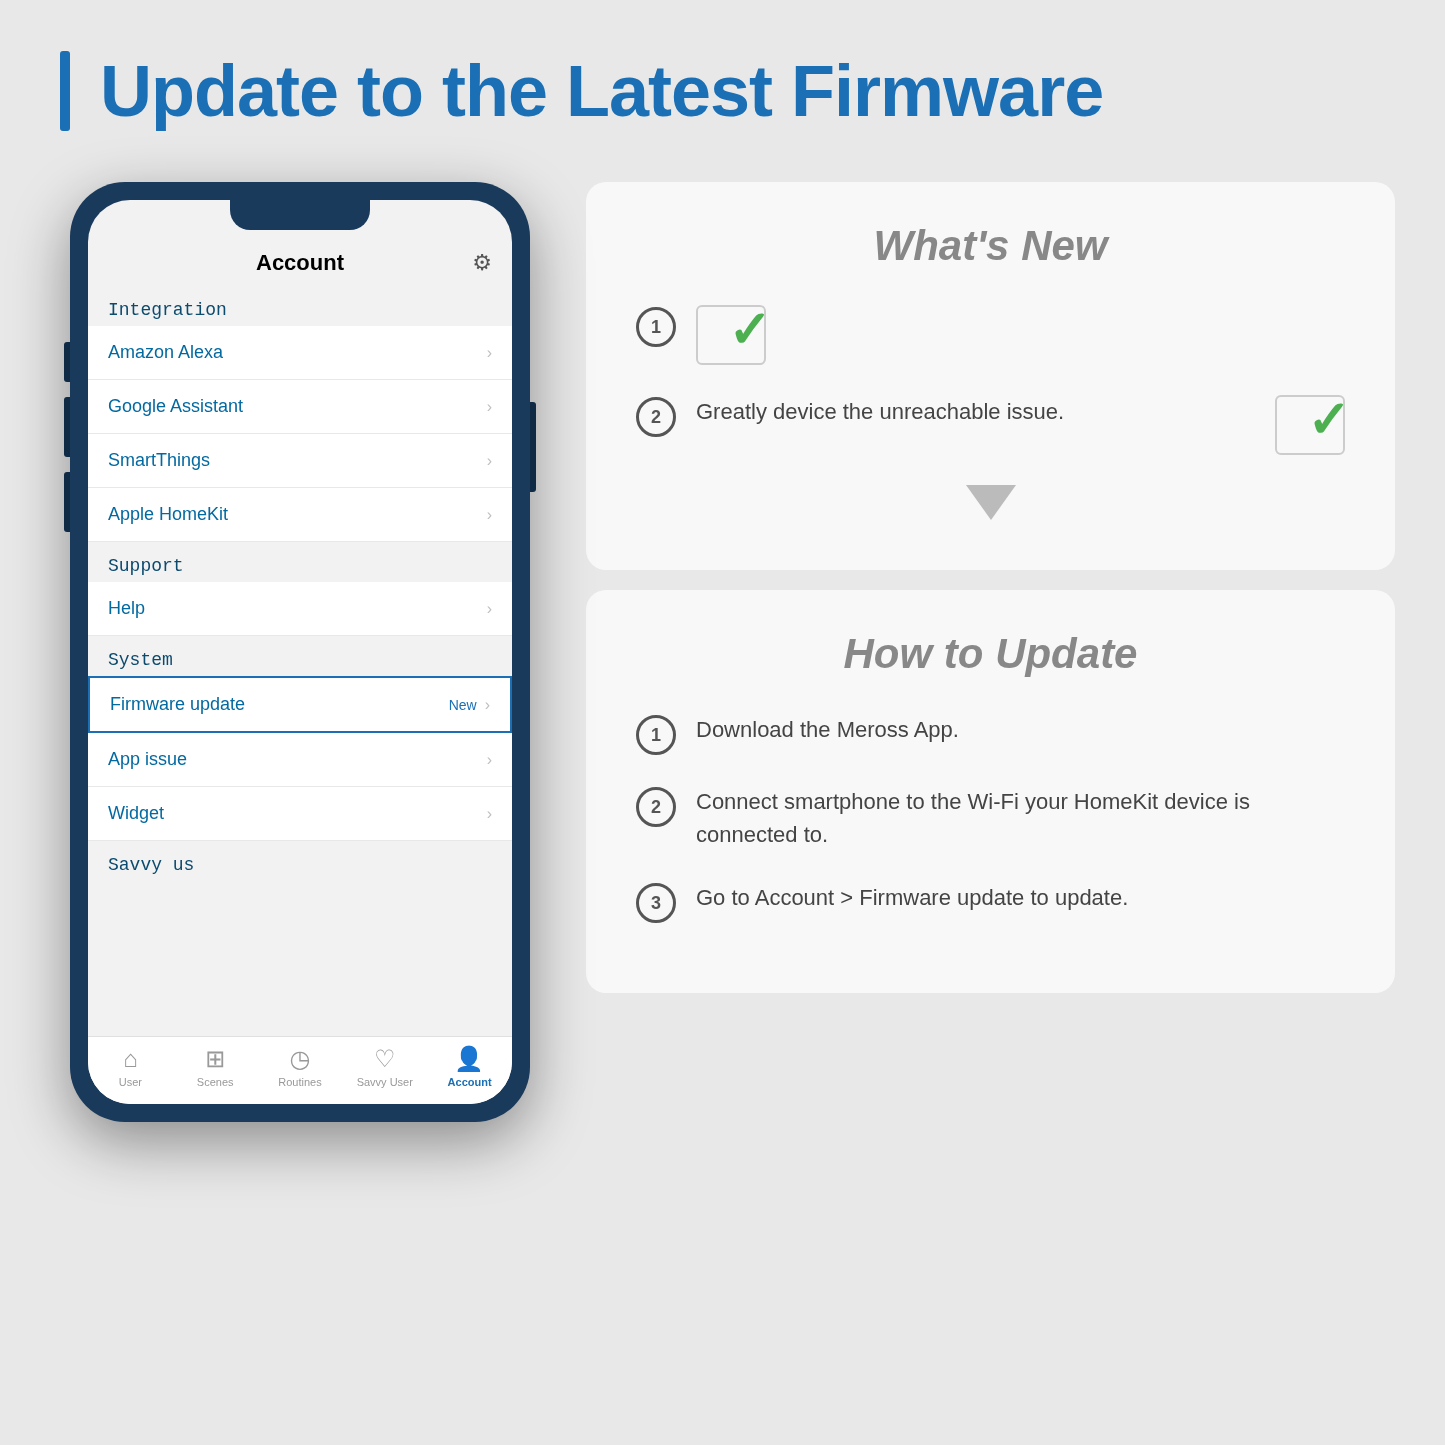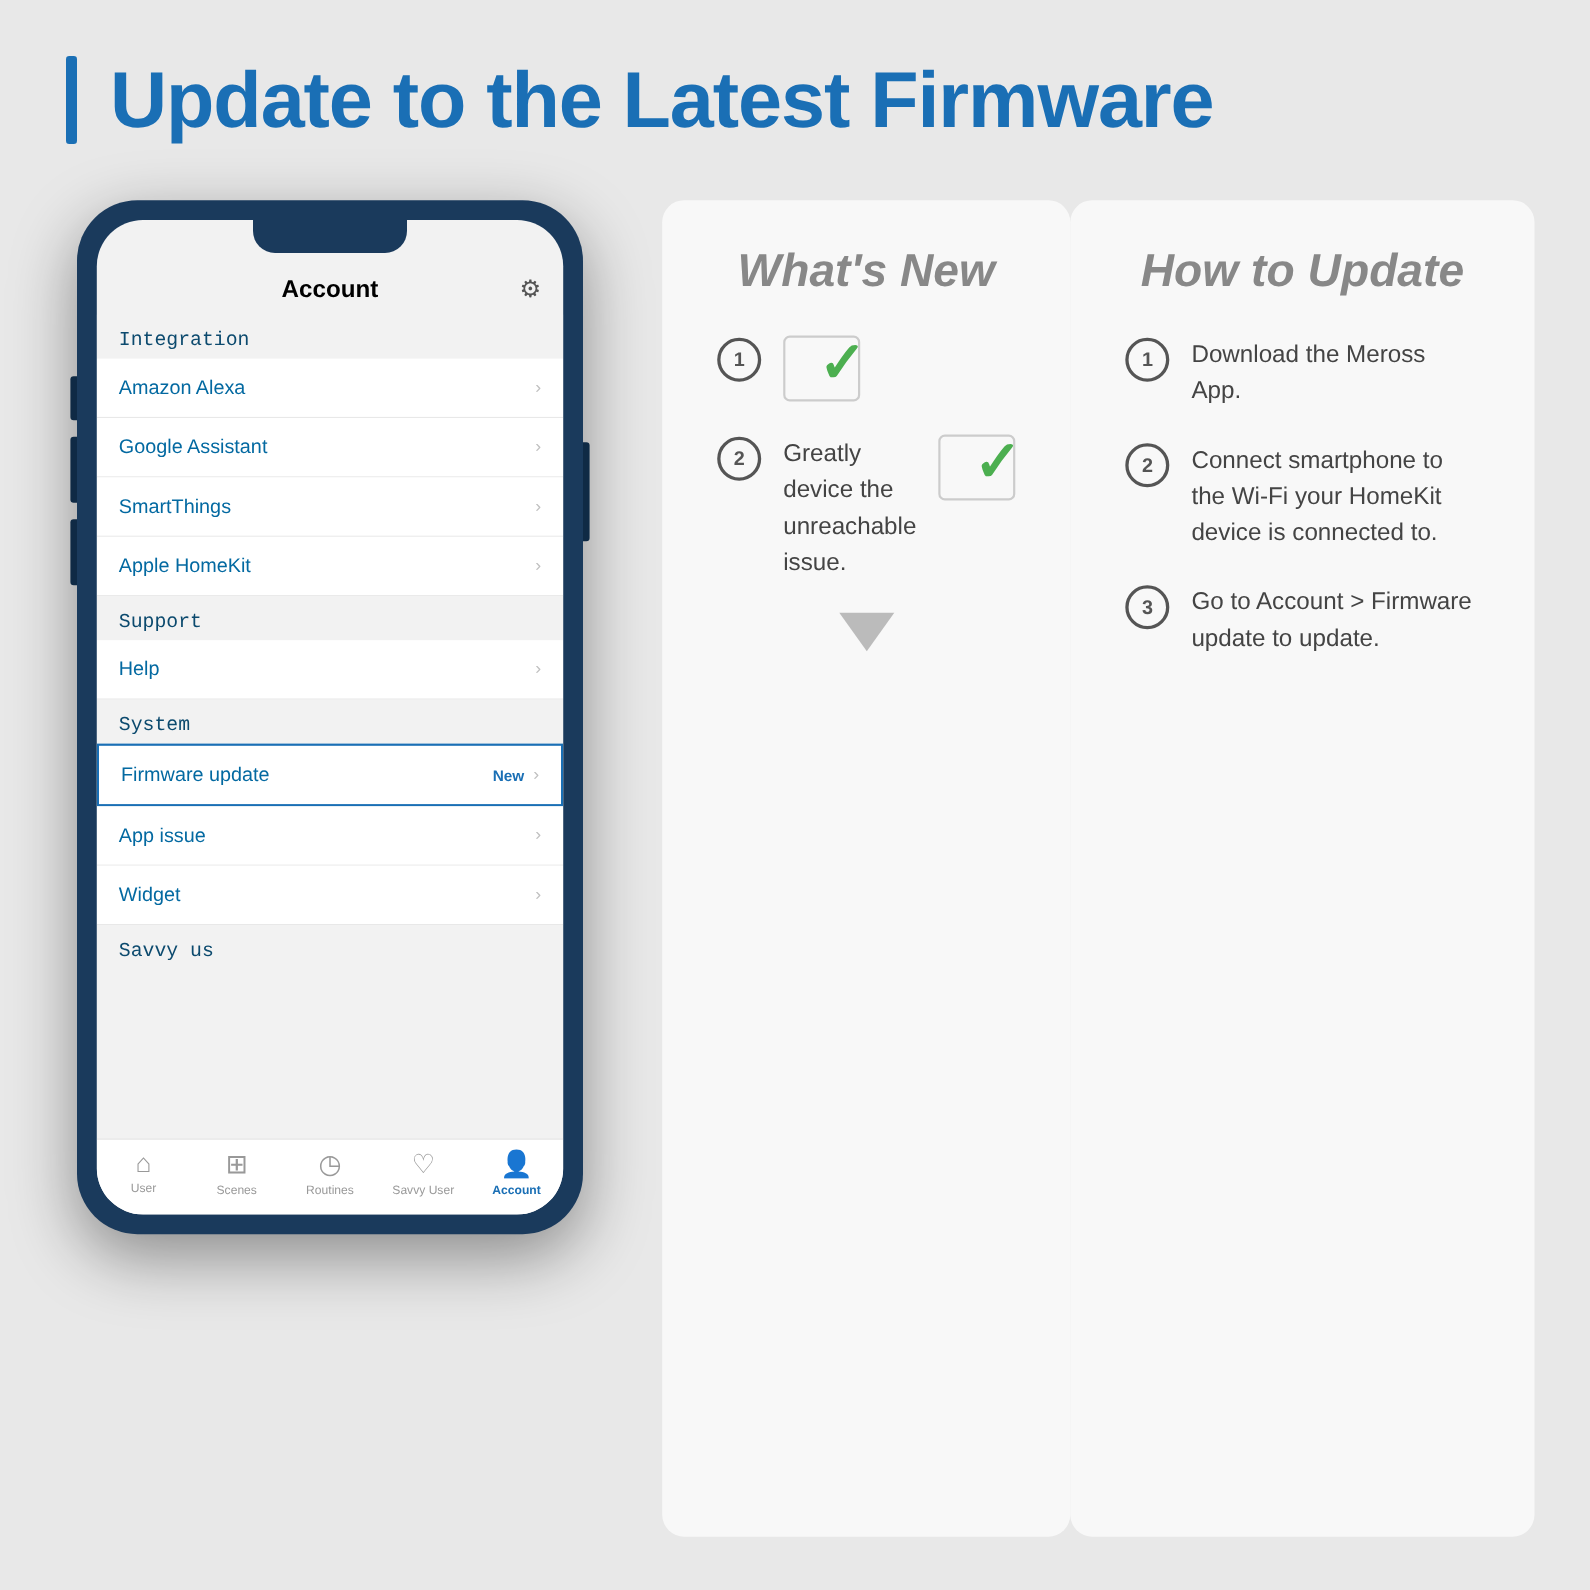--- a/index.html
+++ b/index.html
@@ -34,21 +34,21 @@
       font-weight: 900;
       color: #1a6fb5;
       letter-spacing: -1px;
     }
 
     
     .main-content {
       display: flex;
       flex-direction: row;
       padding: 0 50px;
-      gap: 52px;
+      gap: 36px;
       height: calc(1445px - 190px);
     }
 
     
     .phone-section {
       width: 500px;
       flex-shrink: 0;
       display: flex;
       align-items: flex-start;
       justify-content: center;
@@ -189,21 +189,21 @@
 
     .menu-item-right {
       display: flex;
       align-items: center;
       gap: 8px;
     }
 
     .new-badge {
       font-size: 14px;
       color: #1a6fb5;
-      font-weight: 700;
+      font-weight: 400;
     }
 
     .chevron {
       color: #c0c0c0;
       font-size: 16px;
     }
 
     
     .bottom-nav {
       display: flex;
@@ -237,20 +237,21 @@
 
     .nav-item.active .nav-label {
       color: #1a6fb5;
       font-weight: 600;
     }
 
     
     .right-panel {
       flex: 1;
       display: flex;
+      flex-direction: column;
       gap: 0;
       padding-top: 20px;
     }
 
     .info-card {
       background: rgba(255,255,255,0.7);
       border-radius: 20px;
       padding: 40px 50px;
       margin-bottom: 20px;
     }

